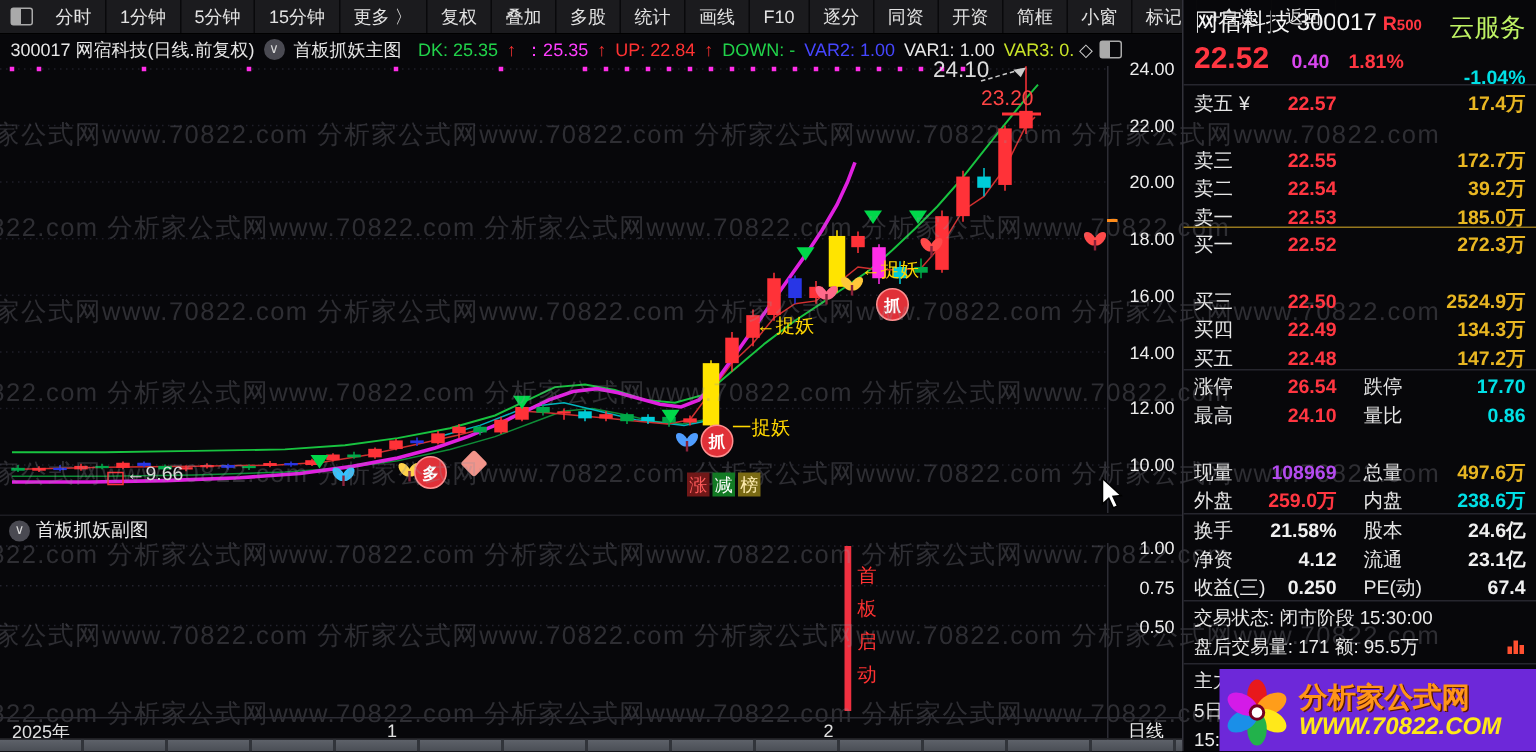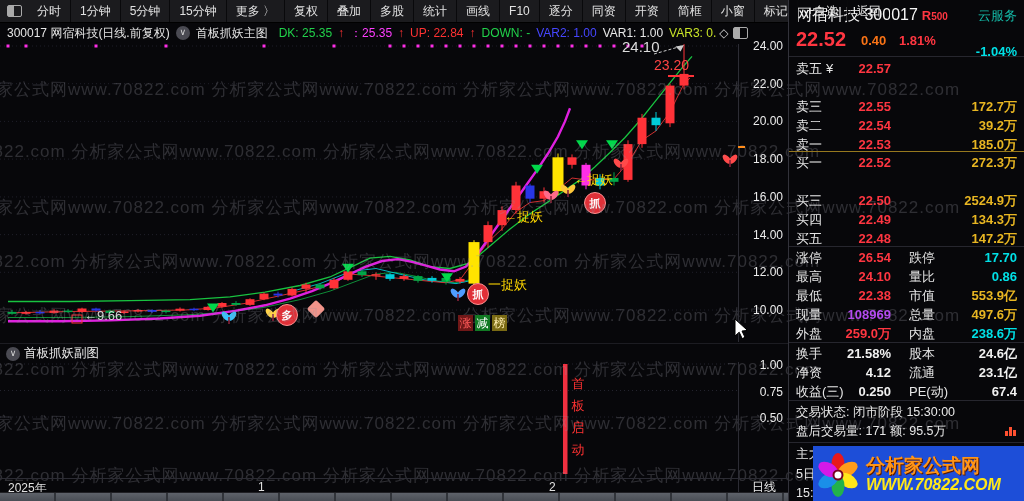--- a/index.html
+++ b/index.html
@@ -54,33 +54,33 @@
   .vl{position:absolute;left:104px;width:124px;text-align:right;font-weight:bold;}
   .l2{position:absolute;left:120px;color:#e6e6e6;}
   .v1{position:absolute;left:40px;width:62px;text-align:right;font-weight:bold;}
   .v2{position:absolute;left:150px;width:78px;text-align:right;font-weight:bold;}
   .red{color:#ff3641;} .cyan{color:#00e0e6;} .gold{color:#e8b622;} .purple{color:#b44bf0;} .white{color:#f0f0f0;}
   .sep{position:absolute;left:0;width:100%;height:1px;background:#26262e;}
   .sep-gold{background:#96781e;}
   .nm{position:absolute;left:7px;top:5px;font-size:16px;color:#f5f5f5;white-space:nowrap;}
   .nm .rtag{color:#ff3641;font-weight:bold;font-size:13px;margin-left:4px;}
   .nm .rnum{color:#ff3641;font-size:10px;font-weight:bold;}
-  .sector{position:absolute;right:8px;top:7px;font-size:13px;color:#14b8a6;}
+  .sector{position:absolute;right:8px;top:7px;font-size:17px;color:#bef264;}
   .bigpx{position:absolute;left:7px;top:28px;font-size:20px;font-weight:bold;color:#ff3641;}
-  .chg{position:absolute;left:72px;top:33px;font-size:13px;font-weight:bold;color:#f97316;}
+  .chg{position:absolute;left:72px;top:33px;font-size:13px;font-weight:bold;color:#d946ef;}
   .chgp{position:absolute;left:110px;top:33px;font-size:13px;font-weight:bold;color:#ff3641;}
   .secp{position:absolute;right:8px;top:44px;font-size:13px;font-weight:bold;color:#00e0e6;}
   .status{position:absolute;left:7px;font-size:12.5px;color:#e8e8e8;white-space:nowrap;}
   .vicon{position:absolute;left:216px;top:427px;display:flex;align-items:flex-end;gap:1px;}
   .vicon i{display:block;width:3px;background:#ff5030;}
   
   .wmwrap{position:absolute;left:0;top:44px;width:1024px;height:457px;overflow:hidden;z-index:3;pointer-events:none;}
   .wm{position:absolute;width:1400px;font-size:17px;letter-spacing:1px;color:rgba(148,148,158,0.28);white-space:nowrap;}
   
-  .logo{position:absolute;left:813px;top:446px;width:211px;height:55px;background:#1d4ed8;z-index:30;
+  .logo{position:absolute;left:813px;top:446px;width:211px;height:55px;background:#6d28d9;z-index:30;
         display:flex;align-items:center;}
   .lgtxt{margin-left:3px;}
   .lg1{font-size:19px;font-weight:bold;color:#ff9518;text-shadow:1px 1px 0 #5a1800;line-height:22px;}
   .lg2{font-size:16px;font-weight:bold;color:#ffe818;font-style:italic;line-height:15px;}
   .cursor{position:absolute;left:734px;top:318px;z-index:40;}
 </style>
 </head>
 <body>
 
 <div id="app">
@@ -388,20 +388,21 @@
     <div class="bigpx">22.52</div>
     <div class="chg">0.40</div>
     <div class="chgp">1.81%</div>
     <div class="secp">-1.04%</div>
     <div class="sep" style="top:56px;"></div>
 
     <div class="r" style="top:60px;">
         <span class="lb">卖五</span>
         <span class="yen">¥</span>
         <span class="pr red">22.57</span>
+        <span class="vl gold">17.4万</span>
       </div>
     <div class="r" style="top:98px;">
         <span class="lb">卖三</span>
         <span class="pr red">22.55</span>
         <span class="vl gold">172.7万</span>
       </div>
     <div class="r" style="top:117px;">
         <span class="lb">卖二</span>
         <span class="pr red">22.54</span>
         <span class="vl gold">39.2万</span>
@@ -438,26 +439,20 @@
         <span class="lb">涨停</span>
         <span class="v1 red">26.54</span>
         <span class="l2">跌停</span>
         <span class="v2 cyan">17.70</span>
       </div>
     <div class="r" style="top:268px;">
         <span class="lb">最高</span>
         <span class="v1 red">24.10</span>
         <span class="l2">量比</span>
         <span class="v2 cyan">0.86</span>
-      </div>
-    <div class="r" style="top:287px;">
-        <span class="lb">最低</span>
-        <span class="v1 red">22.38</span>
-        <span class="l2">市值</span>
-        <span class="v2 gold">553.9亿</span>
       </div>
     <div class="r" style="top:306px;">
         <span class="lb">现量</span>
         <span class="v1 purple">108969</span>
         <span class="l2">总量</span>
         <span class="v2 gold">497.6万</span>
       </div>
     <div class="r" style="top:325px;">
         <span class="lb">外盘</span>
         <span class="v1 red">259.0万</span>

